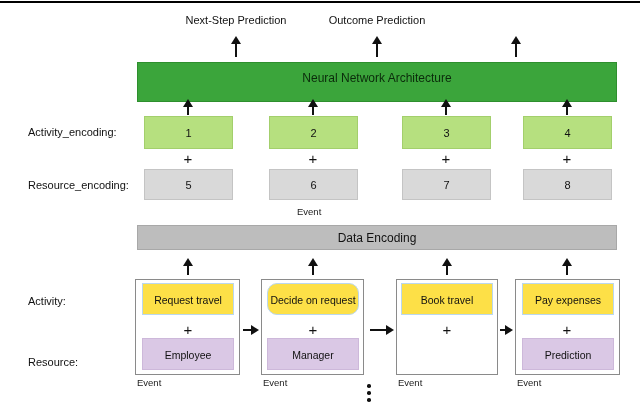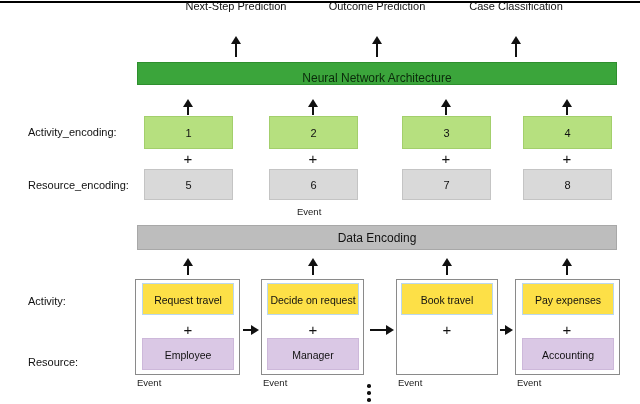--- a/index.html
+++ b/index.html
@@ -2,23 +2,23 @@
 <html><head>
 <meta charset="utf-8">
 <style>
   html,body{margin:0;padding:0;background:#fff;}
   #fig{
     position:relative;width:640px;height:404px;background:#ffffff;
     font-family:"Liberation Sans", sans-serif;color:#111;overflow:hidden;
   }
   .abs{position:absolute;text-align:center;}
   .topline{left:0;top:1px;width:640px;height:2px;background:#000;}
-  .task-label{width:170px;top:0;font-size:11px;text-align:center;white-space:nowrap;}
+  .task-label{width:170px;top:14px;font-size:11px;text-align:center;white-space:nowrap;}
   .bar{left:137px;width:480px;text-align:center;font-size:12px;}
-  .nn-bar{top:62px;height:23px;line-height:31px;background:#3ba53b;border:1px solid #2e8f2e;box-sizing:border-box;color:#0b2b0b;}
+  .nn-bar{top:62px;height:40px;line-height:31px;background:#3ba53b;border:1px solid #2e8f2e;box-sizing:border-box;color:#0b2b0b;}
   .enc-bar{top:225px;height:25px;line-height:25px;background:#bdbdbd;border:1px solid #a8a8a8;box-sizing:border-box;color:#111;}
   .rowlabel{left:28px;font-size:11px;white-space:nowrap;}
   .box{height:33px;width:89px;font-size:11px;text-align:center;line-height:33px;white-space:nowrap;box-sizing:border-box;}
   .green{background:#b6e07f;border:1px solid #a3cf6c;top:116px;}
   .gray{background:#d9d9d9;border:1px solid #c4c4c4;top:169px;height:31px;line-height:31px;}
   .plus{width:20px;text-align:center;font-size:15px;font-weight:400;}
   .event{font-size:9.5px;color:#222;white-space:nowrap;}
   .group{top:279px;height:96px;background:#fff;border:1px solid #8a8a8a;box-sizing:border-box;}
   .cell{height:32px;width:92px;font-size:10.5px;text-align:center;line-height:32px;white-space:nowrap;box-sizing:border-box;}
   .blue{background:#fde047;border:1px solid #bad7ee;top:283px;}
@@ -36,21 +36,20 @@
 </style>
 </head>
 <body>
 
 <div id="fig">
 
   <div class="abs topline"></div>
 
   <div class="abs task-label" style="left:151px;">Next-Step Prediction</div>
   <div class="abs task-label" style="left:292px;">Outcome Prediction</div>
-  <div class="abs task-label" style="left:431px;">Case Classification</div>
 
   <div class="abs arrow-up" style="left:230px;top:36px;">
       <div class="head"></div>
       <div class="stem" style="height:13px;"></div>
     </div>
   <div class="abs arrow-up" style="left:371px;top:36px;">
       <div class="head"></div>
       <div class="stem" style="height:13px;"></div>
     </div>
   <div class="abs arrow-up" style="left:510px;top:36px;">
@@ -118,21 +117,21 @@
 
   <div class="abs rowlabel" style="top:295px;">Activity:</div>
   <div class="abs rowlabel" style="top:356px;">Resource:</div>
 
   <div class="abs group" style="left:135px;width:105px;"></div>
   <div class="abs group" style="left:261px;width:103px;"></div>
   <div class="abs group" style="left:396px;width:102px;"></div>
   <div class="abs group" style="left:515px;width:105px;"></div>
 
   <div class="abs cell blue" style="left:142px;">Request travel</div>
-  <div class="abs cell blue" style="left:267px;">Decide on request</div>
+  <div class="abs cell blue" style="left:267px;border-radius:10px;">Decide on request</div>
   <div class="abs cell blue" style="left:522px;">Pay expenses</div>
   <div class="abs cell blue" style="left:401px;">Book travel</div>
 
   <div class="abs plus" style="left:178px;top:321px;">+</div>
   <div class="abs plus" style="left:303px;top:321px;">+</div>
   <div class="abs plus" style="left:437px;top:321px;">+</div>
   <div class="abs plus" style="left:557px;top:321px;">+</div>
 
   <div class="abs arrow-right" style="left:243px;top:325px;">
       <div class="stem" style="width:8px;"></div>
@@ -142,21 +141,21 @@
       <div class="stem" style="width:16px;"></div>
       <div class="head"></div>
     </div>
   <div class="abs arrow-right" style="left:500px;top:325px;">
       <div class="stem" style="width:5px;"></div>
       <div class="head"></div>
     </div>
 
   <div class="abs cell purple" style="left:142px;">Employee</div>
   <div class="abs cell purple" style="left:267px;">Manager</div>
-  <div class="abs cell purple" style="left:522px;">Accounting</div>
+  <div class="abs cell purple" style="left:522px;">Prediction</div>
 
   <div class="abs event" style="left:137px;top:377px;">Event</div>
   <div class="abs event" style="left:263px;top:377px;">Event</div>
   <div class="abs event" style="left:398px;top:377px;">Event</div>
   <div class="abs event" style="left:517px;top:377px;">Event</div>
 
   <div class="abs dots" style="left:367px;top:384px;">
     <div class="dot"></div>
       <div class="dot"></div>
       <div class="dot"></div>

